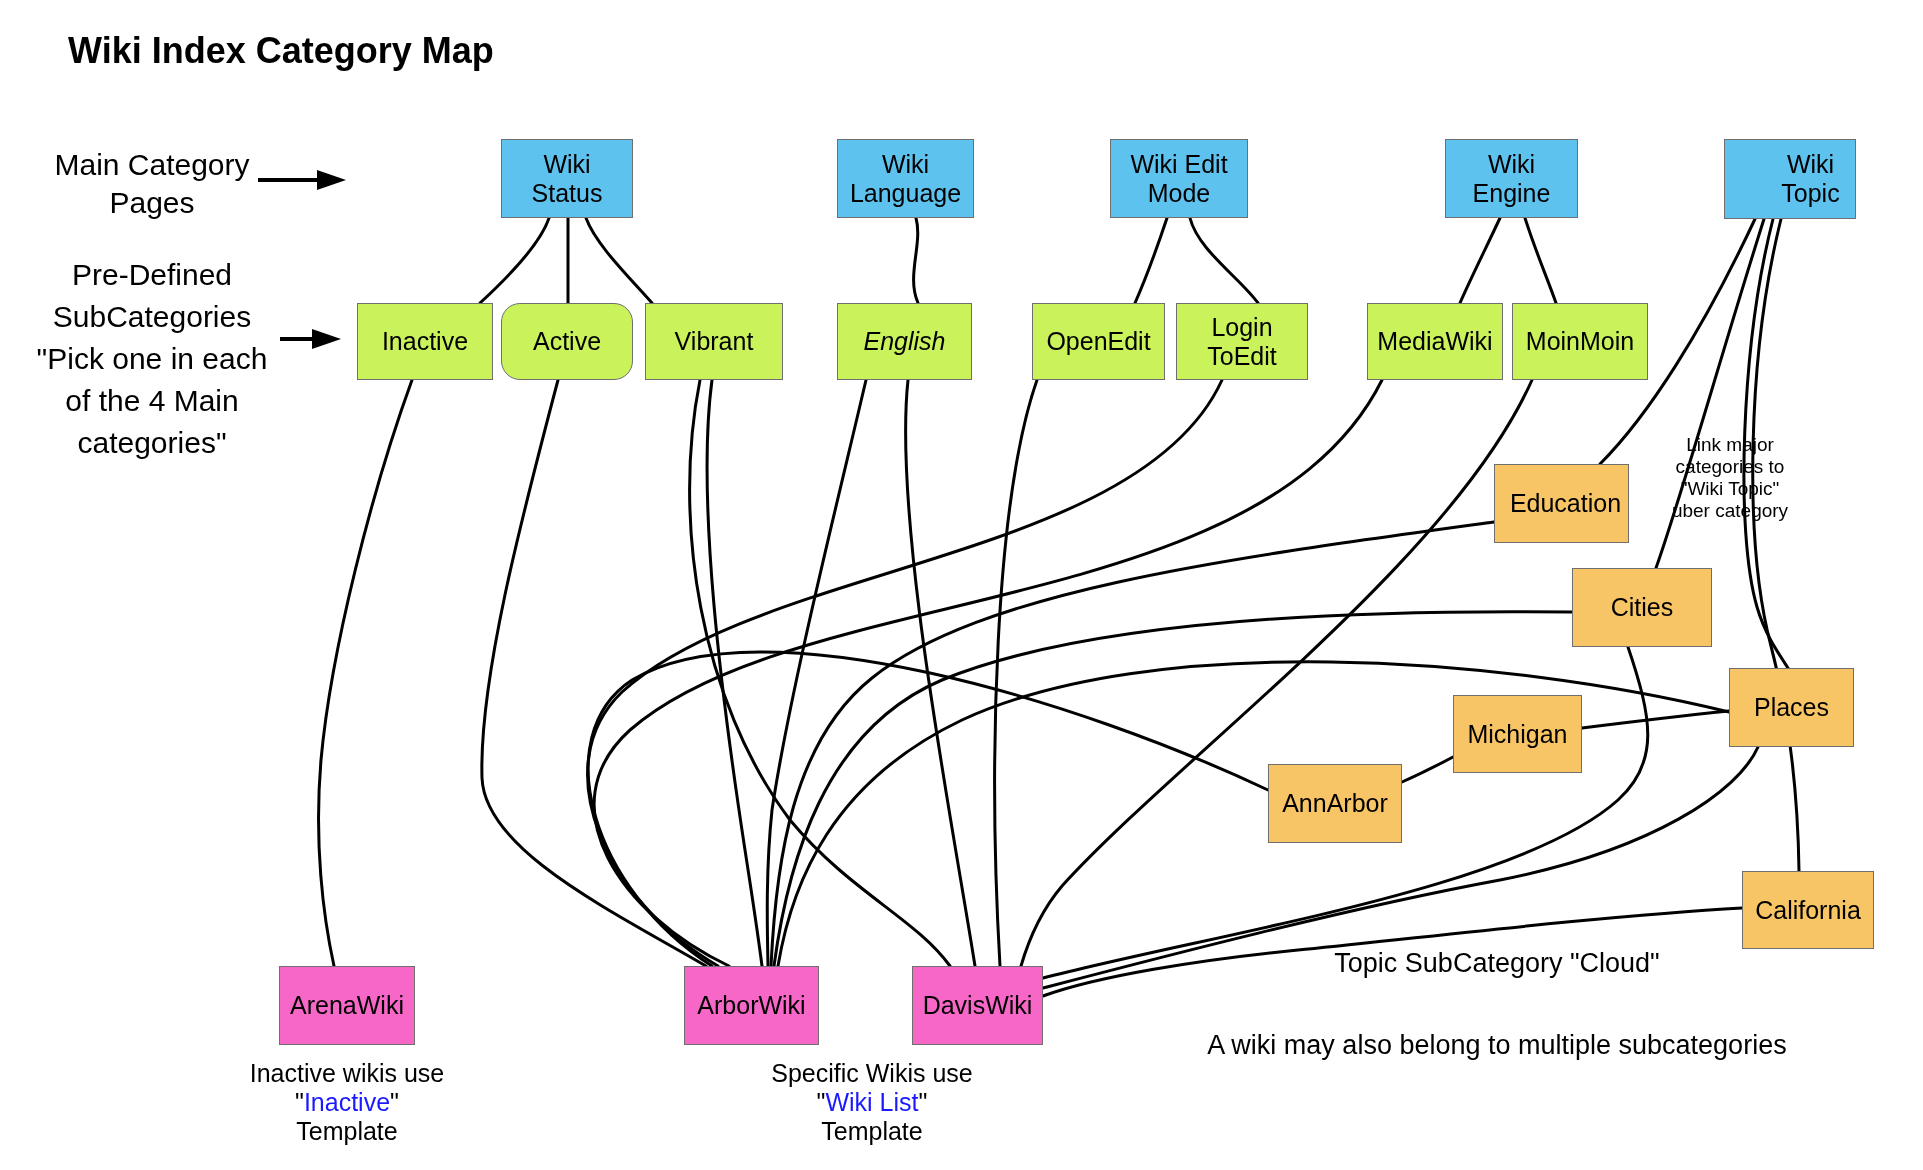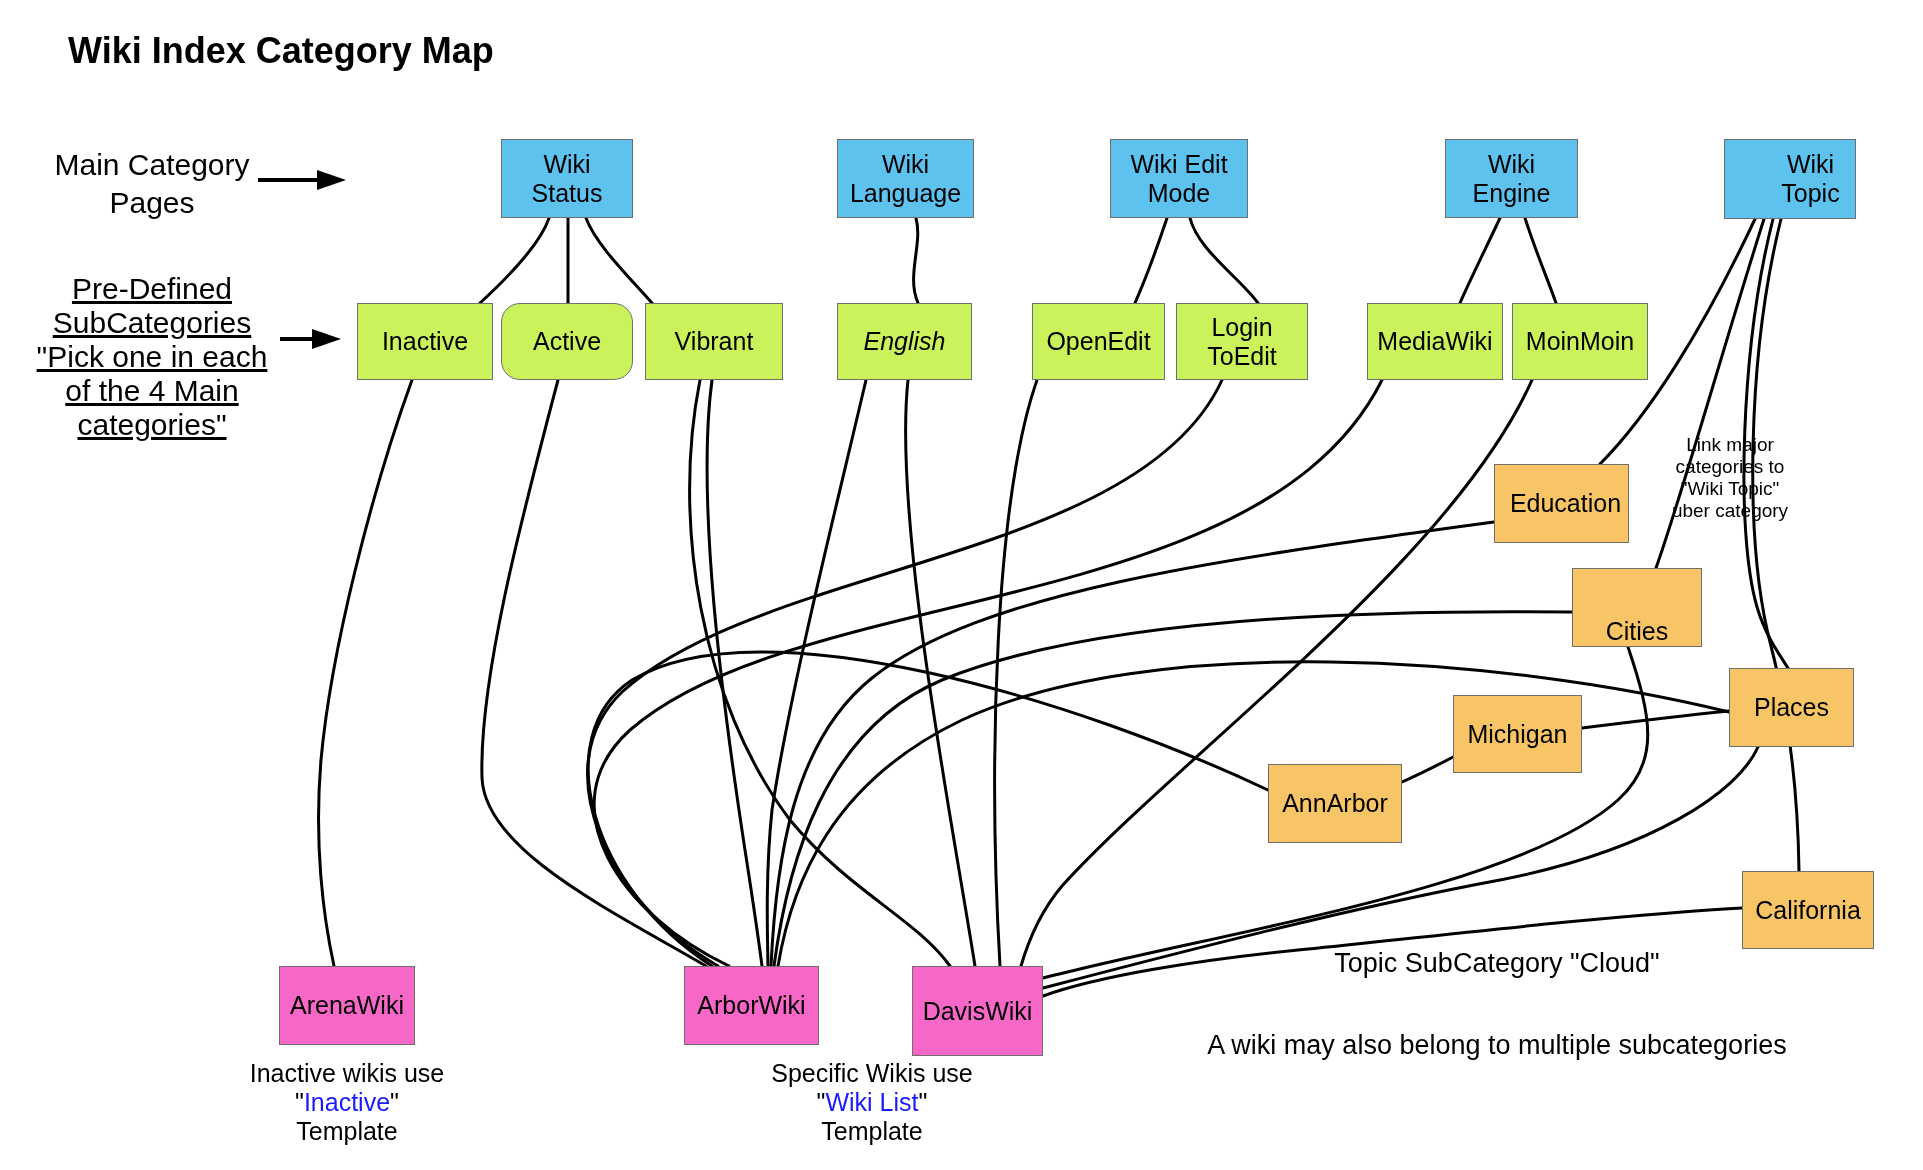--- a/index.html
+++ b/index.html
@@ -9,21 +9,21 @@
   .node{position:absolute;display:flex;align-items:center;justify-content:center;
         text-align:center;font-size:25px;line-height:29px;white-space:pre-line;
         border:1.5px solid #6f6f6f;box-sizing:border-box;}
   .node.main{background:var(--main-color);}
   .node.sub{background:var(--sub-color);}
   .node.topic{background:var(--topic-color);}
   .node.wiki{background:var(--wiki-color);}
   .annot{position:absolute;text-align:center;white-space:pre-line;}
   #page-title{position:absolute;left:68px;top:30px;font-size:36px;font-weight:bold;white-space:nowrap;}
   #main-label{left:38px;top:146px;width:228px;font-size:30px;line-height:38px;}
-  #sub-label{left:22px;top:272px;width:260px;font-size:30px;line-height:34px;text-decoration:underline;}
+  #sub-label{left:22px;top:254px;width:260px;font-size:30px;line-height:42px;}
   #link-note{left:1630px;top:434px;width:200px;font-size:19px;line-height:22px;}
   #cloud-note{left:1297px;top:948px;width:400px;font-size:27px;}
   #multi-note{left:1147px;top:1030px;width:700px;font-size:27px;}
   .caption{position:absolute;width:240px;text-align:center;font-size:25px;line-height:29px;}
   #caption-arena{left:227px;top:1059px;}
   #caption-arbor{left:752px;top:1059px;}
   .caption .blue-link{color:var(--link-color);}
   .edge{fill:none;stroke:#000;stroke-width:3px;stroke-linecap:round;}
   .arrow-line{stroke:#000;stroke-width:4px;}
   .arrow-head{fill:#000;stroke:none;}
@@ -121,21 +121,21 @@
     <div class="node sub" style="left: 357px; top: 303px; width: 136px; height: 77px;"><span>Inactive</span></div>
     <div class="node sub" style="left: 501px; top: 303px; width: 132px; height: 77px; border-radius: 19px;"><span>Active</span></div>
     <div class="node sub" style="left: 645px; top: 303px; width: 138px; height: 77px;"><span>Vibrant</span></div>
     <div class="node sub" style="left: 837px; top: 303px; width: 135px; height: 77px; font-style: italic;"><span>English</span></div>
     <div class="node sub" style="left: 1032px; top: 303px; width: 133px; height: 77px;"><span>OpenEdit</span></div>
     <div class="node sub" style="left: 1367px; top: 303px; width: 136px; height: 77px;"><span>MediaWiki</span></div>
     <div class="node sub" style="left: 1176px; top: 303px; width: 132px; height: 77px;"><span>Login
 ToEdit</span></div>
     <div class="node sub" style="left: 1512px; top: 303px; width: 136px; height: 77px;"><span>MoinMoin</span></div>
     <div class="node topic" style="left: 1494px; top: 464px; width: 135px; height: 79px; padding-left: 8px;"><span>Education</span></div>
-    <div class="node topic" style="left: 1572px; top: 568px; width: 130px; height: 79px; align-items: flex-end;"><span>Cities</span></div>
+    <div class="node topic" style="left: 1572px; top: 568px; width: 140px; height: 79px;"><span>Cities</span></div>
     <div class="node topic" style="left: 1453px; top: 695px; width: 129px; height: 78px;"><span>Michigan</span></div>
     <div class="node topic" style="left: 1268px; top: 764px; width: 134px; height: 79px;"><span>AnnArbor</span></div>
     <div class="node topic" style="left: 1729px; top: 668px; width: 125px; height: 79px;"><span>Places</span></div>
     <div class="node topic" style="left: 1742px; top: 871px; width: 132px; height: 78px;"><span>California</span></div>
     <div class="node wiki" style="left: 279px; top: 966px; width: 136px; height: 79px;"><span>ArenaWiki</span></div>
     <div class="node wiki" style="left: 684px; top: 966px; width: 135px; height: 79px;"><span>ArborWiki</span></div>
-    <div class="node wiki" style="left: 912px; top: 966px; width: 131px; height: 90px;"><span>DavisWiki</span></div>
+    <div class="node wiki" style="left: 912px; top: 966px; width: 131px; height: 79px;"><span>DavisWiki</span></div>
   </div>
 
 </body></html>

